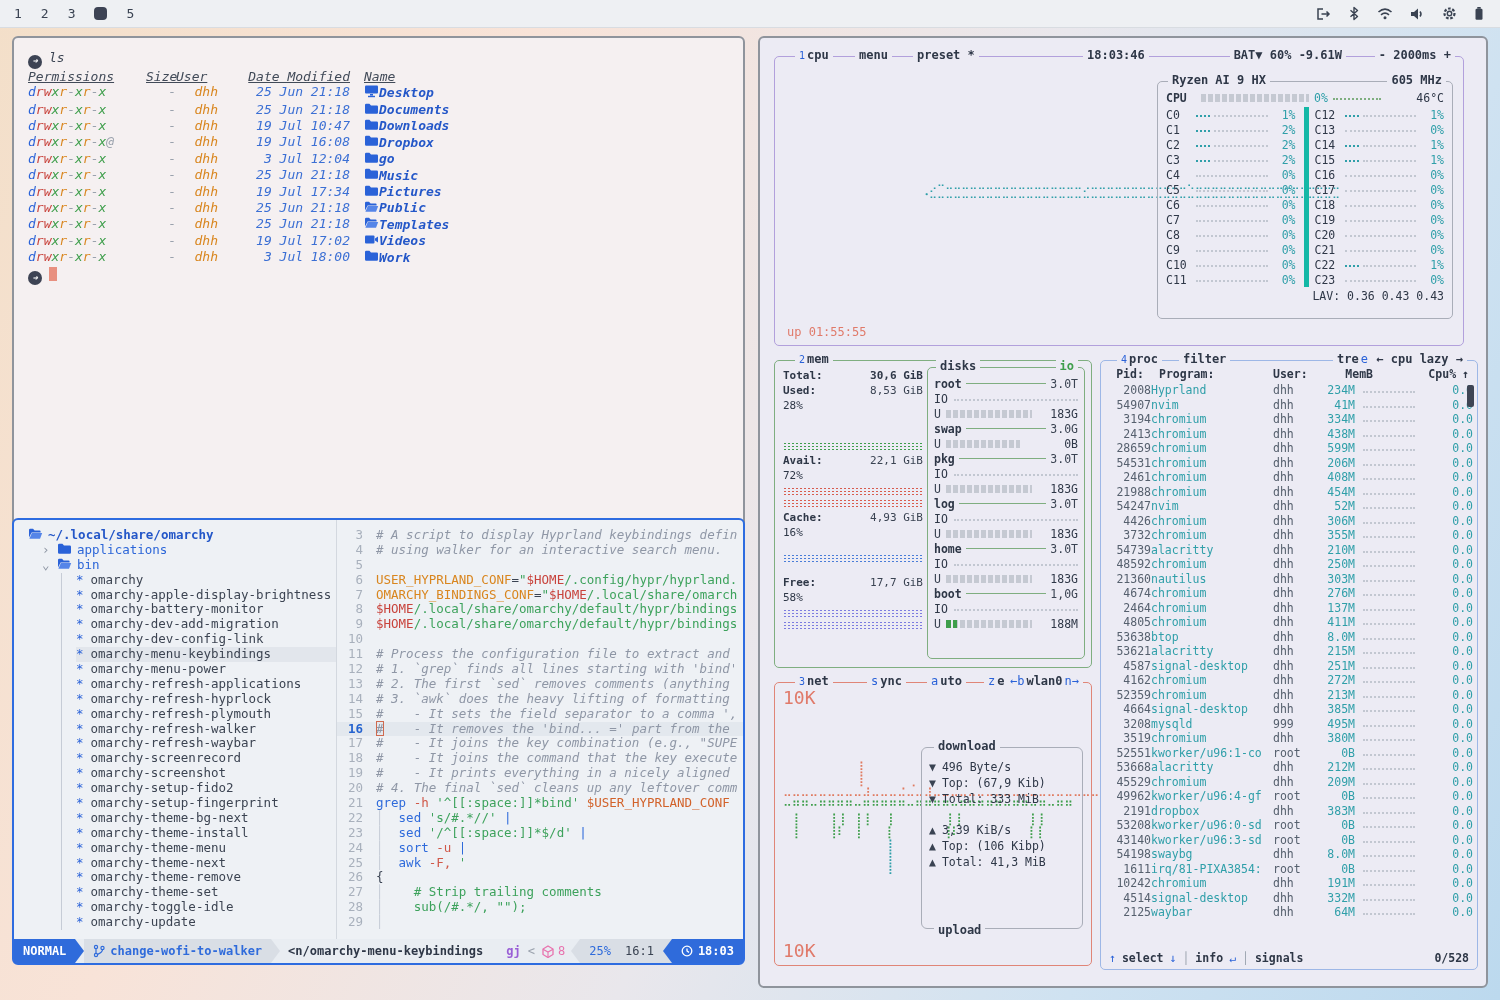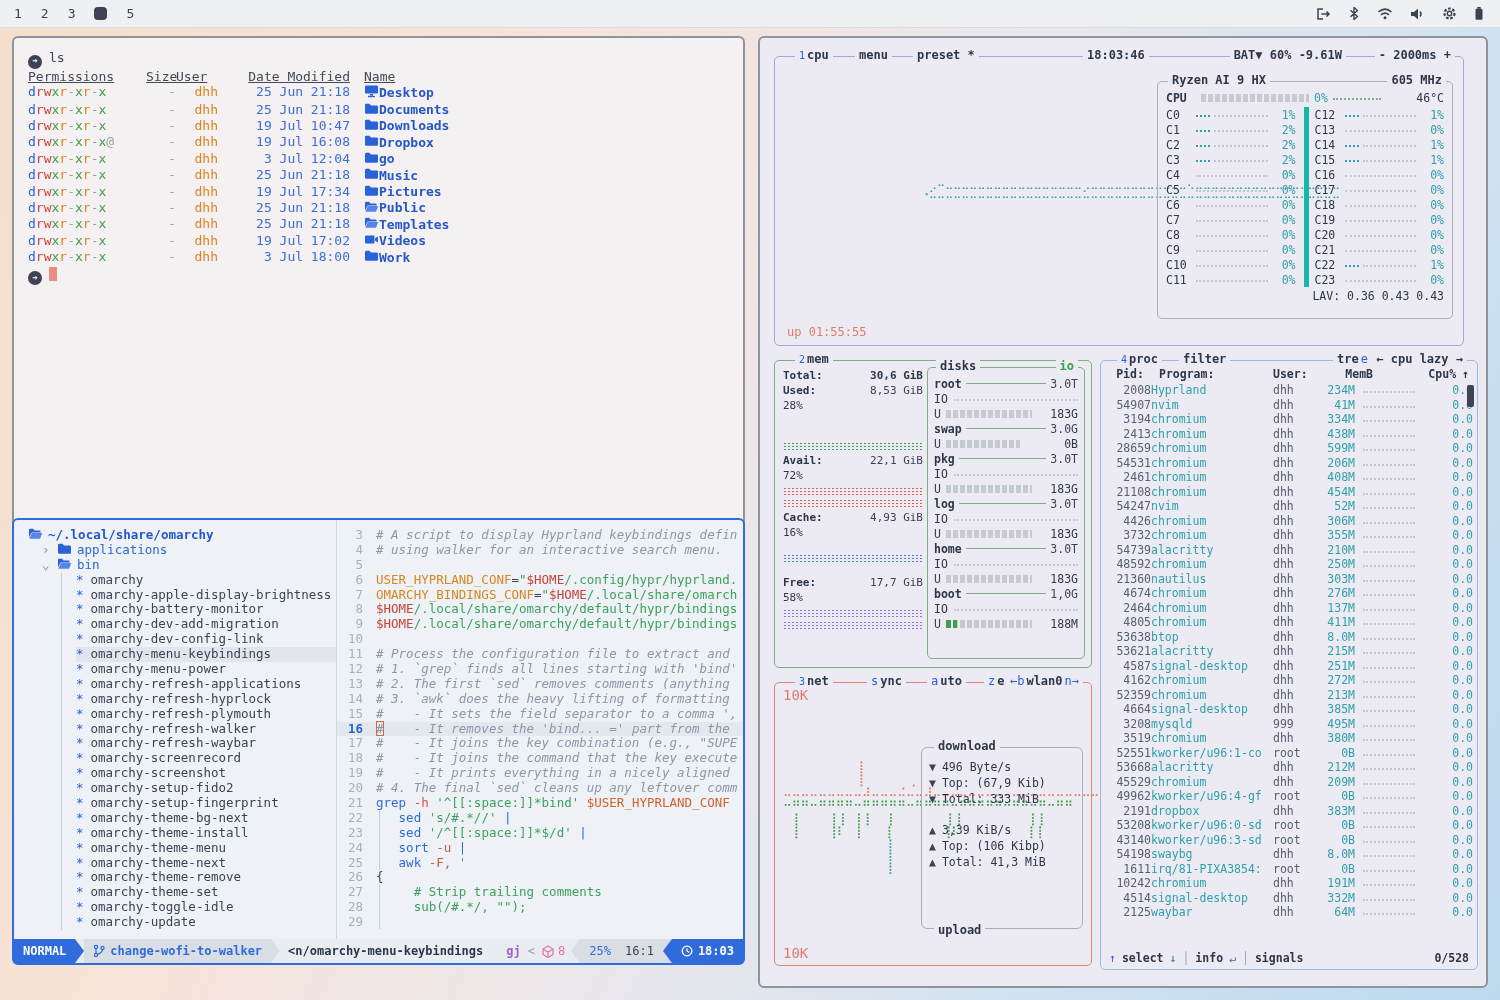--- a/index.html
+++ b/index.html
@@ -17,21 +17,21 @@
   #topbar{position:absolute;left:0;top:0;width:1500px;height:28px;background:#eef0f3;
           border-bottom:1px solid #d8dce1;display:flex;align-items:center;color:var(--dark);}
   #ws{display:flex;align-items:center;gap:19px;padding-left:14px;font-size:13px;}
   .ws-active{width:13px;height:13px;border-radius:4px;background:#3d4354;}
   #tb-clock{position:absolute;left:0;right:0;text-align:center;font-size:13px;color:#2e3747;}
   #tb-icons{margin-left:auto;display:flex;align-items:center;gap:17px;padding-right:16px;}
   #tb-icons svg{display:block;}
   
   .win{position:absolute;border-radius:6px;}
   #term-win{left:12px;top:36px;width:733px;height:564px;background:var(--termbg);
-            border:2px solid #8f949c;}
+            border:2px solid #8f949c;font-style:italic;}
   #nvim-win{left:12px;top:518px;width:733px;height:447px;background:var(--nvimbg);
             border:2px solid #2e6ce0;}
   #btop-win{left:758px;top:36px;width:730px;height:952px;background:var(--btopbg);
             border:2px solid #8f949c;}
   
   #term-body{padding:12px 14px;font-size:13px;line-height:15.4px;color:var(--dark);}
   .prompt-ic{display:inline-flex;width:14px;height:14px;border-radius:50%;background:#3d4354;
              color:#fff;font-size:9px;align-items:center;justify-content:center;vertical-align:-2px;margin-right:7px;}
   .ls-grid{display:grid;grid-template-columns:118px 30px 42px 132px auto;}
   .ls-grid .hdr{color:#414a58;text-decoration:underline;}
@@ -127,21 +127,21 @@
   .dk-name b{color:#2e3747;}
   .dk-name .fill{flex:1;border-top:1px solid var(--memb);}
   .dk-io{display:flex;align-items:center;gap:6px;height:15px;color:#2e3747;}
   .dk-u{display:flex;align-items:center;gap:5px;height:15px;}
   .dk-u .bar{width:86px;position:relative;}
   .dk-u .gbar{position:absolute;left:0;top:0;height:8px;width:11px;
               background-image:repeating-linear-gradient(90deg,#3e9e4b 0 5px,transparent 5px 7px);}
   .dk-u .val{margin-left:auto;color:#2e3747;}
   
   #net-panel{left:14px;top:644px;width:318px;height:284px;border-color:var(--netb);}
-  .scale{position:absolute;color:var(--salmon);font-size:14px;}
+  .scale{position:absolute;color:var(--salmon);font-size:18px;}
   #net-graph{position:absolute;left:8px;top:78px;font-size:12px;line-height:13px;white-space:pre;}
   .g-o{color:#e07a5f;} .g-g{color:#3e9e4b;} .g-t{color:#2f9fa9;}
   #net-box{position:absolute;right:8px;top:64px;width:162px;height:182px;
            border:1.5px solid var(--boxb);border-radius:6px;padding:12px 7px 0 7px;font-size:11.5px;}
   #net-box .chip{font-weight:bold;color:#2e3747;left:12px;}
   .net-row{display:flex;gap:6px;height:16px;color:#2e3747;}
   .net-row .arr{color:#3a4352;}
   
   #proc-panel{left:340px;top:322px;width:378px;height:610px;border-color:var(--procb);}
   #proc-head{display:flex;padding:6px 8px 2px 8px;font-weight:bold;color:#2e3747;font-size:11.5px;}
@@ -920,21 +920,21 @@
           </div>
           <div class="pr">
             <span class="pid">2461</span>
             <span class="prog">chromium</span>
             <span class="usr">dhh</span>
             <span class="mem">408M</span>
             <span class="dots"></span>
             <span class="cpu">0.0</span>
           </div>
           <div class="pr">
-            <span class="pid">21108</span>
+            <span class="pid">21988</span>
             <span class="prog">chromium</span>
             <span class="usr">dhh</span>
             <span class="mem">454M</span>
             <span class="dots"></span>
             <span class="cpu">0.0</span>
           </div>
           <div class="pr">
             <span class="pid">54247</span>
             <span class="prog">nvim</span>
             <span class="usr">dhh</span>

